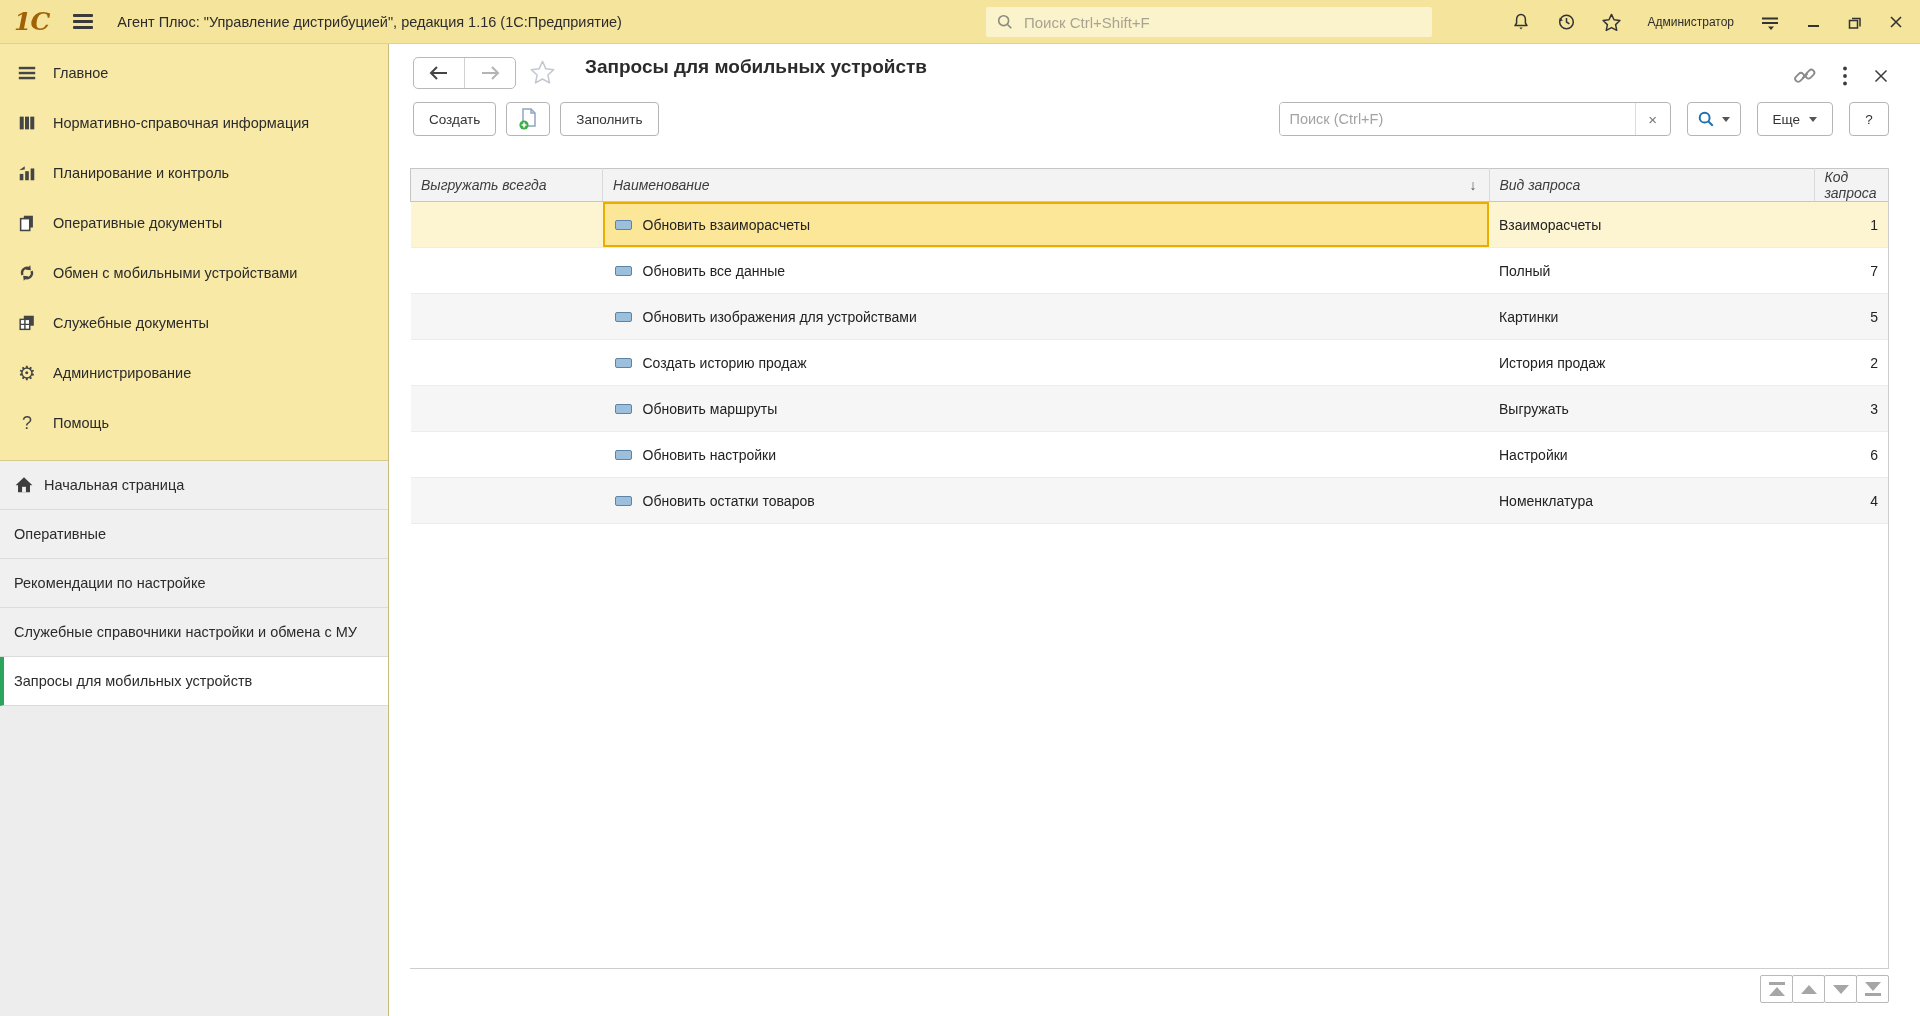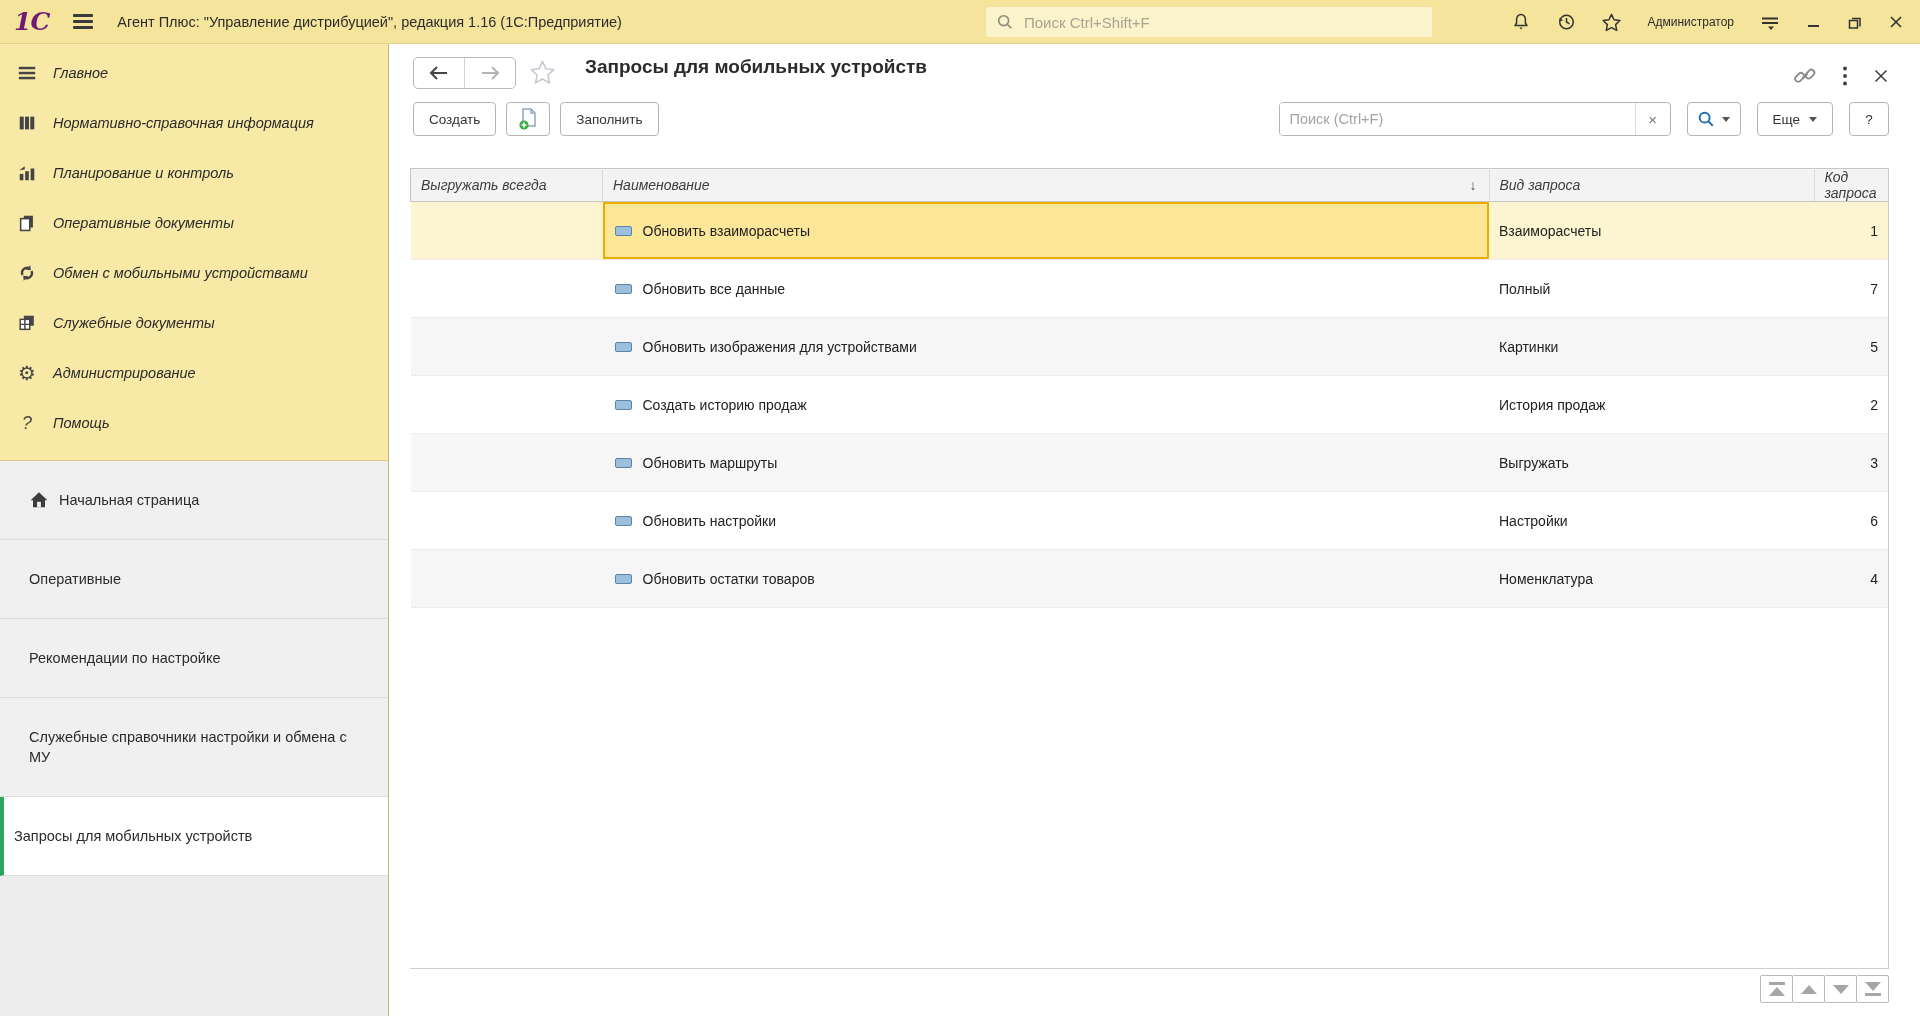--- a/index.html
+++ b/index.html
@@ -2,45 +2,45 @@
 <html><head>
 <meta charset="utf-8">
 <style>
   html,body{margin:0;padding:0;}
   body{width:1920px;height:1016px;overflow:hidden;background:#fff;color:#2f2f2f;
        font-family:"Liberation Sans","DejaVu Sans",sans-serif;font-size:14px;}
   
   .topbar{height:44px;background:#f5e49b;border-bottom:1px solid #e0d28b;box-sizing:border-box;
           display:flex;align-items:center;position:relative;padding:0 12px;}
   .logo{font-family:"DejaVu Serif",serif;font-style:italic;font-weight:bold;font-size:25px;
-        color:#701a75;letter-spacing:-1px;margin:0 2px;}
+        color:#a16207;letter-spacing:-1px;margin:0 2px;}
   .hamburger{margin:0 20px 0 22px;cursor:pointer;}
   .hamburger i{display:block;width:20px;height:2.6px;background:#3a3a3a;margin:3.4px 0;border-radius:1px;}
   .app-title{font-size:14.5px;color:#2c2c2c;margin-left:4px;white-space:nowrap;}
   .tb-search{position:absolute;left:986px;top:7px;width:446px;height:30px;background:#fbf3cb;
              border-radius:2px;display:flex;align-items:center;gap:8px;padding:0 10px;box-sizing:border-box;}
   .tb-search input{border:none;background:transparent;outline:none;width:100%;font-size:15px;
                    color:#555;font-family:inherit;}
   .tb-search input::placeholder{color:#a9a391;}
   .tb-right{position:absolute;right:16px;top:0;height:44px;display:flex;align-items:center;gap:25px;}
   .tb-user{font-size:12px;color:#2c2c2c;}
   .tb-ic{display:flex;align-items:center;justify-content:center;cursor:pointer;}
   
   .app-body{display:flex;height:972px;}
   .sidebar{width:389px;min-width:389px;box-sizing:border-box;background:#ededed;
            border-right:1px solid #c9bc7a;display:flex;flex-direction:column;}
   .menu-main{background:#f8e9a6;padding:4px 0 12px;border-bottom:1px solid #d8ca8c;}
-  .mm-item{display:flex;align-items:flex-start;gap:13px;padding:15px 14px;cursor:pointer;font-style:italic;}
+  .mm-item{display:flex;align-items:flex-start;gap:13px;padding:15px 14px;cursor:pointer;}
   .mm-icon{width:26px;min-width:26px;display:flex;justify-content:center;}
   .mm-icon svg{width:20px;height:20px;}
   .mm-label{font-size:14.5px;line-height:20px;color:#2b2b2b;}
   .uni-ic{font-size:20px;line-height:20px;color:#454545;}
   .q-ic{font-size:18px;line-height:20px;color:#454545;}
   .menu-sub{display:flex;flex-direction:column;}
-  .ms-item{background:#f0f0f0;border-bottom:1px solid #dbdbdb;padding:29px;font-size:14.5px;
+  .ms-item{background:#f0f0f0;border-bottom:1px solid #dbdbdb;padding:14px;font-size:14.5px;
            line-height:20px;display:flex;align-items:center;gap:10px;cursor:pointer;color:#2b2b2b;}
   .ms-item.active{background:#fff;border-left:4px solid #2ba55c;padding-left:10px;}
   .ms-icon{display:flex;}
   .ms-icon svg{width:20px;height:20px;}
   
   .content{flex:1;position:relative;background:#fff;}
   .nav-group{position:absolute;left:24px;top:13px;display:flex;border:1px solid #b9b9b9;
              border-radius:5px;overflow:hidden;background:#fff;}
   .nav-btn{width:50px;height:30px;display:flex;align-items:center;justify-content:center;cursor:pointer;}
   .nav-btn + .nav-btn{border-left:1px solid #d2d2d2;}
@@ -68,21 +68,21 @@
   .list-area{position:absolute;left:21px;right:31px;top:124px;bottom:47px;box-sizing:border-box;
              border-right:1px solid #cdcdcd;border-bottom:1px solid #cdcdcd;overflow:hidden;}
   table{width:100%;border-collapse:collapse;table-layout:fixed;}
   thead th{background:#f3f3f3;font-weight:normal;font-size:14px;color:#3d3d3d;text-align:left;
            height:33px;box-sizing:border-box;padding:0 6px 0 10px;
            border-top:1px solid #c6c6c6;border-bottom:1px solid #c6c6c6;border-right:1px solid #d9d9d9;}
   thead th:first-child{border-left:1px solid #c6c6c6;}
   thead th:last-child{border-right:none;}
   thead th .th-flex{display:flex;justify-content:space-between;align-items:center;font-style:italic;}
   .sort-arrow{color:#555;font-size:14px;padding-right:6px;}
-  tbody td{height:58px;box-sizing:border-box;font-size:14px;color:#222;padding:0 8px;
+  tbody td{height:46px;box-sizing:border-box;font-size:14px;color:#222;padding:0 8px;
            border-bottom:1px solid #ececec;}
   tbody tr:nth-child(odd):not(.selected){background:#f6f6f6;}
   tbody tr.selected{background:#fdf5d2;}
   .name-wrap{display:flex;align-items:center;gap:11px;padding-left:4px;}
   .item-ic{width:15px;height:8px;min-width:15px;background:#9cc0dc;border:1px solid #5a85a8;
            border-radius:2px;display:inline-block;}
   td.sel-cell{box-shadow:inset 0 0 0 2px #e9ae00;background:#fce698;}
   .cell-type{padding-left:10px;}
   .cell-code{text-align:right;padding-right:10px;}
   

